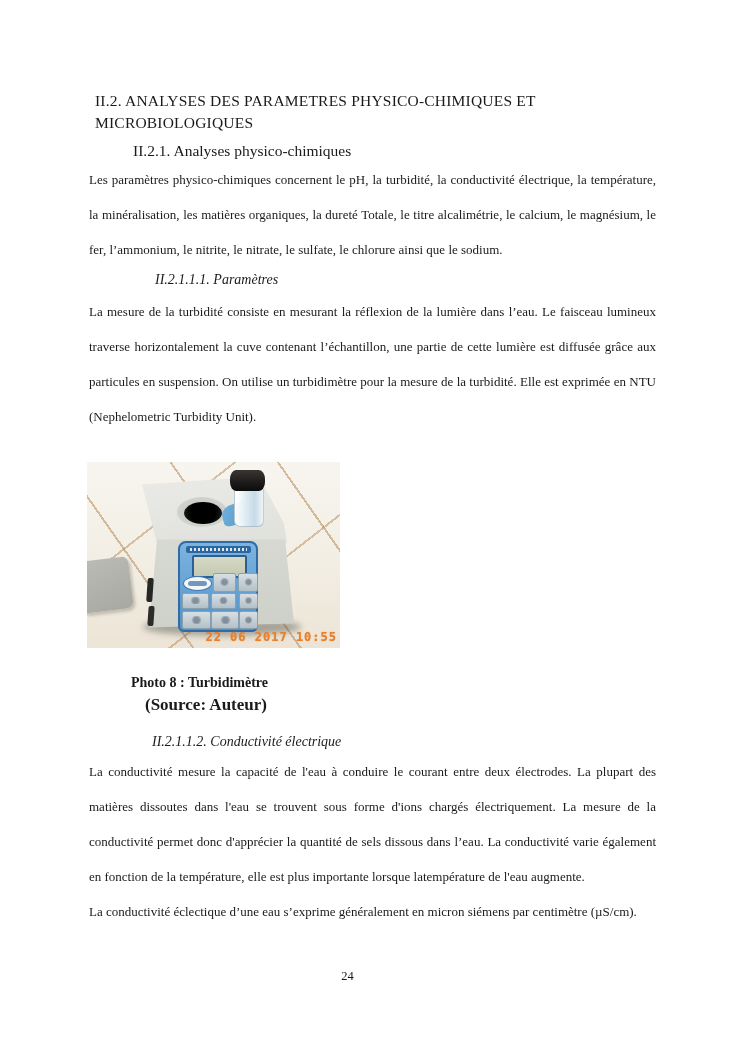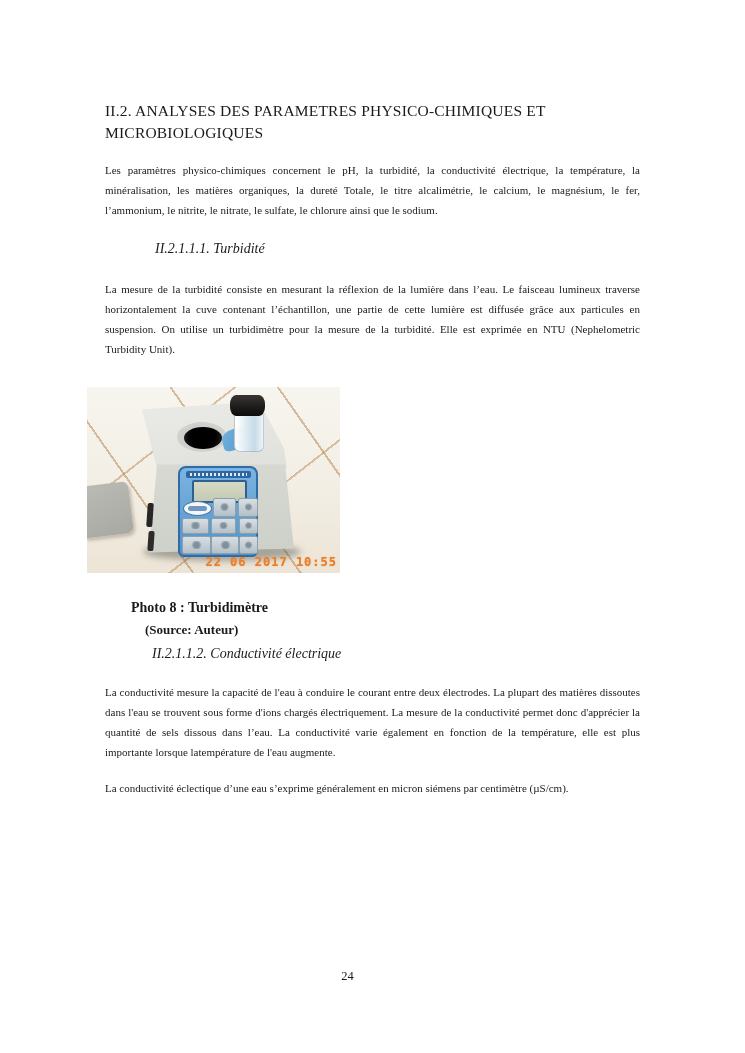--- a/index.html
+++ b/index.html
@@ -2,23 +2,23 @@
 <html><head>
 <meta charset="utf-8">
 <style>
   html,body{margin:0;padding:0;}
   body{
     width:745px;height:1053px;background:#ffffff;position:relative;
     font-family:"Liberation Serif","DejaVu Serif",serif;color:#1a1a1a;
     overflow:hidden;
   }
   .content{position:absolute;left:89px;top:84px;width:567px;}
-  .h-main{font-size:15.5px;line-height:22px;font-weight:normal;margin:16px;letter-spacing:.2px;}
+  .h-main{font-size:15.5px;line-height:22px;font-weight:normal;margin:6px;letter-spacing:.2px;}
   .h-sub{font-size:15.5px;line-height:22px;font-weight:normal;margin:4px 0 0 0;padding-left:44px;}
-  p.body-par{font-size:11px;line-height:20px;text-align:justify;margin:16px;}
+  p.body-par{font-size:13px;line-height:35px;text-align:justify;margin:0;}
   .par-intro{margin-top:7px;}
   .h-level3{font-size:14px;line-height:26.5px;font-weight:normal;margin:0;padding-left:29px;}
   .h-level4{font-size:14px;line-height:26.5px;font-weight:normal;font-style:italic;margin:0;padding-left:66px;}
 
   
   figure.photo{
     position:relative;margin:28px 0 0 -2px;width:253px;height:186px;overflow:hidden;
     background:
       repeating-linear-gradient(55deg, rgba(186,140,88,0) 0 86px, rgba(186,140,88,.55) 86px 88px),
       repeating-linear-gradient(-38deg, rgba(186,140,88,0) 0 104px, rgba(186,140,88,.5) 104px 106px),
@@ -69,36 +69,37 @@
   .b-r2c{left:59px;top:50px;width:17px;height:14px;}
   .b-r3a{left:2px;top:68px;width:27px;height:16px;}
   .b-r3b{left:31px;top:68px;width:26px;height:16px;}
   .b-r3c{left:59px;top:68px;width:17px;height:16px;}
 
   .timestamp{right:3px;top:168px;font-family:"DejaVu Sans Mono",monospace;font-weight:bold;
         font-size:12px;letter-spacing:1px;color:#e8802c;text-shadow:0 0 1px rgba(235,130,45,.8);}
 
   
   .caption{font-size:14px;font-weight:bold;margin:26px 0 0 0;padding-left:42px;line-height:18px;}
-  .source{font-size:13px;font-weight:bold;margin:4px 0 0 0;padding-left:56px;line-height:18px;}
-  .h-cond{margin-top:3px;padding-left:63px;line-height:24px;font-style:italic;}
+  .source{font-size:17px;font-weight:bold;margin:4px 0 0 0;padding-left:56px;line-height:18px;}
+  .h-cond{margin-top:16px;padding-left:63px;line-height:24px;font-style:italic;}
   .par-cond1{margin-top:6px;}
   .page-number{position:absolute;left:0;top:969px;width:695px;text-align:center;
         font-size:12.5px;color:#1a1a1a;}
 </style>
 </head>
 <body>
 
 <div class="content">
 
   <h1 class="h-main">II.2. ANALYSES DES PARAMETRES PHYSICO-CHIMIQUES ET MICROBIOLOGIQUES</h1>
+  <h2 class="h-sub">II.2.1. Analyses physico-chimiques</h2>
 
   <p class="body-par par-intro">Les paramètres physico-chimiques concernent le pH, la turbidité, la conductivité électrique, la température, la minéralisation, les matières organiques, la dureté Totale, le titre alcalimétrie, le calcium, le magnésium, le fer, l’ammonium, le nitrite, le nitrate, le sulfate, le chlorure ainsi que le sodium.</p>
 
-  <h4 class="h-level4">II.2.1.1.1. Turbidité</h4>
+  <h4 class="h-level4">II.2.1.1.1. Paramètres</h4>
 
   <p class="body-par">La mesure de la turbidité consiste en mesurant la réflexion de la lumière dans l’eau. Le faisceau lumineux traverse horizontalement la cuve contenant l’échantillon, une partie de cette lumière est diffusée grâce aux particules en suspension. On utilise un turbidimètre pour la mesure de la turbidité. Elle est exprimée en NTU (Nephelometric Turbidity Unit).</p>
 
   <figure class="photo">
     <div class="slab"></div>
     <div class="deck"></div>
     <div class="well-recess"></div>
     <div class="well"></div>
     <div class="decal"></div>
     <div class="vial-glass"></div>

